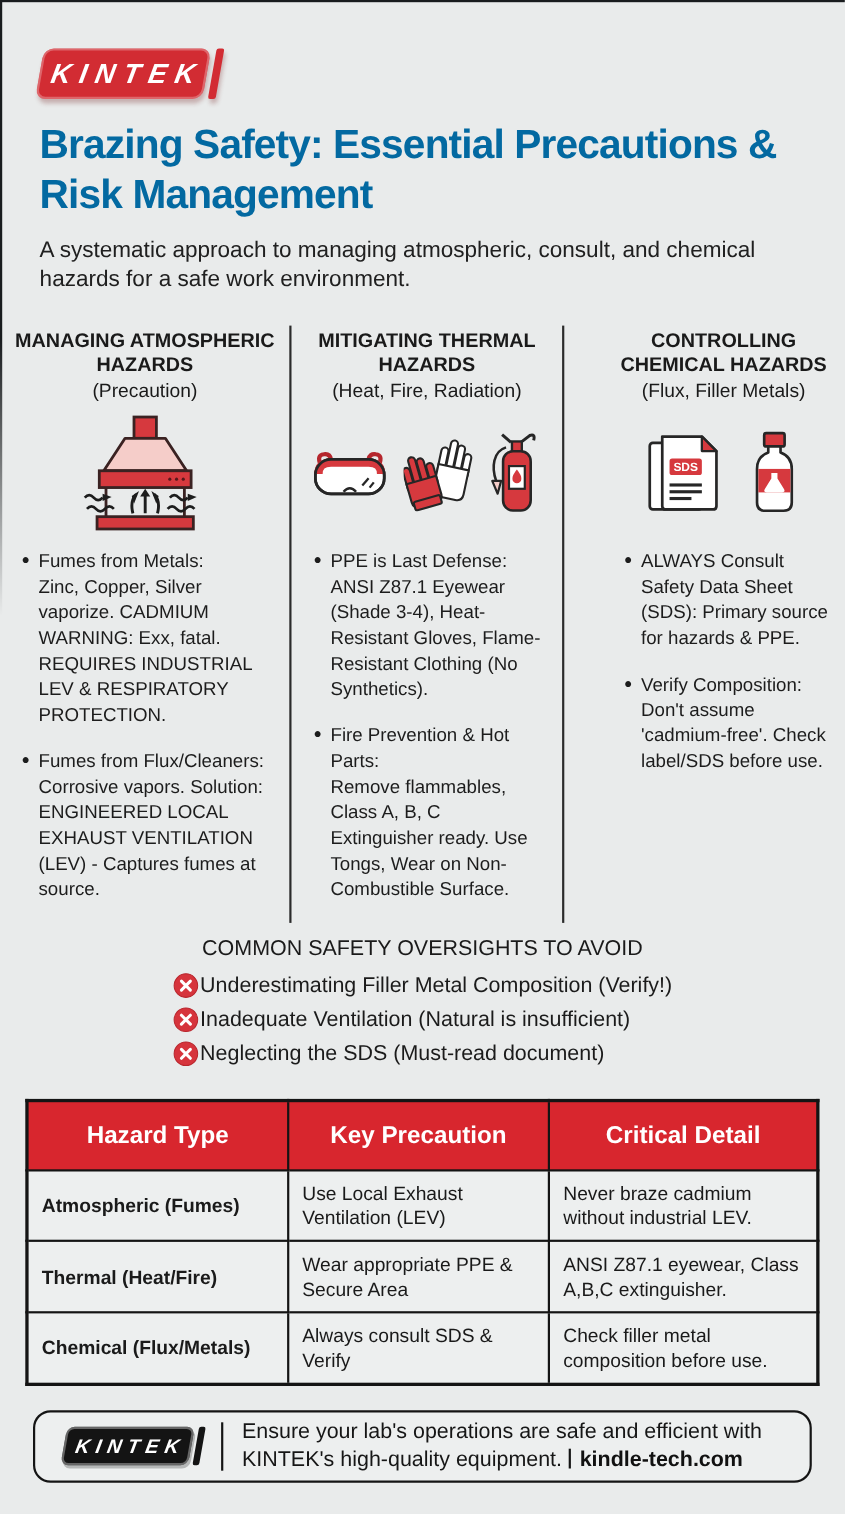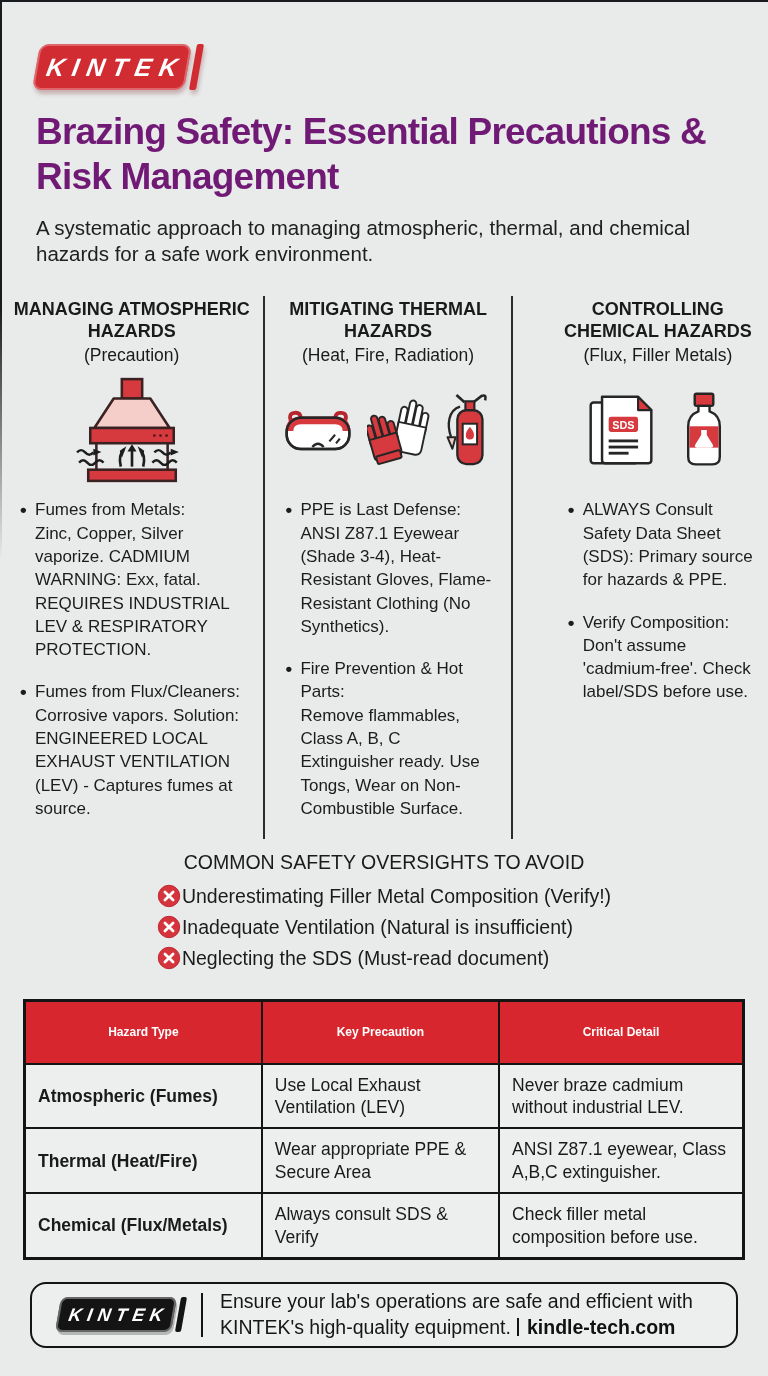--- a/index.html
+++ b/index.html
@@ -28,21 +28,21 @@
   .logo.red .logo-box{width:152px;height:46px;}
   .logo.red .logo-box span{font-size:25px;}
   .logo.red .logo-slash{width:7px;margin-left:5px;height:46px;box-shadow:2px 4px 4px rgba(120,40,40,.30);}
   .logo.black .logo-box{background:#141414;width:116px;height:35px;border-radius:7px;box-shadow:2px 3px 0 rgba(20,20,20,.25), inset 0 0 0 2px rgba(255,255,255,.35);}
   .logo.black .logo-box span{font-size:18px;}
   .logo.black .logo-slash{background:#141414;width:6px;margin-left:4px;height:35px;}
   
   .header{padding:44px 36px 0;}
   .title{
     margin:20px 0 0;max-width:700px;
-    font-size:37px;font-weight:700;line-height:1.21;letter-spacing:-.8px;color:#701a75;
+    font-size:37px;font-weight:700;line-height:1.21;letter-spacing:-.8px;color:#0369a1;
   }
   .subtitle{margin:15px 0 0;max-width:660px;font-size:20.5px;line-height:1.3;color:#202020;}
   
   .columns{display:flex;margin-top:28px;align-items:stretch;}
   .col{box-sizing:border-box;padding:0 13px;}
   .col1{width:34.3%;}
   .col2{width:32.2%;border-left:2px solid #2b2b2b;}
   .col3{width:33.5%;border-left:2px solid #2b2b2b;padding-left:48px;}
   .col-heading{text-align:center;font-weight:700;font-size:18px;line-height:1.24;margin:2px 0 0;}
   .col-subheading{text-align:center;font-size:17.5px;margin-top:3px;}
@@ -53,21 +53,21 @@
   .bullet-lead{display:block;font-weight:400;}
   
   .oversights{margin-top:12px;text-align:center;}
   .oversights-heading{font-size:19.5px;font-weight:400;letter-spacing:0;margin:0 0 10px;}
   .oversight-list{display:inline-block;text-align:left;}
   .oversight-item{display:flex;align-items:center;gap:1px;margin-bottom:7px;font-size:19.5px;color:#1b1b1b;}
   .oversight-item svg{flex:0 0 auto;}
   
   table.hazard{border-collapse:collapse;width:722px;margin:22px auto 0;border:3px solid #141414;}
   table.hazard th{
-    background:#d8262e;color:#fff;font-size:12px;font-weight:700;
+    background:#d8262e;color:#fff;font-size:22px;font-weight:700;
     padding:11px 6px;border:2px solid #141414;text-align:center;
   }
   table.hazard td{
     background:#edefef;font-size:17.5px;line-height:1.28;
     padding:9px 12px;border:2px solid #141414;text-align:left;vertical-align:middle;
   }
   table.hazard td.hazard-name{font-weight:700;text-align:left;}
   table.hazard th:nth-child(1){width:33%;}
   table.hazard th:nth-child(2){width:33%;}
   table.hazard th:nth-child(3){width:34%;}
@@ -91,21 +91,21 @@
 <div class="page">
 
   <div class="header">
     <div class="logo red">
       <div class="logo-box">
           <span>KINTEK</span>
         </div>
       <div class="logo-slash"></div>
     </div>
     <h1 class="title">Brazing Safety: Essential Precautions &amp; Risk Management</h1>
-    <p class="subtitle">A systematic approach to managing atmospheric, thermal, and chemical hazards for a safe work environment.</p>
+    <p class="subtitle">A systematic approach to managing atmospheric, consult, and chemical hazards for a safe work environment.</p>
   </div>
 
   <div class="columns">
 
     <div class="col col1">
       <div class="col-heading">MANAGING ATMOSPHERIC HAZARDS</div>
       <div class="col-subheading">(Precaution)</div>
       <div class="icon-row">
         <svg width="114" height="106" viewBox="0 0 112 104">
           <rect x="46" y="2" width="20" height="19" fill="#d6393e" stroke="#3a2222" stroke-width="2.5"></rect>

